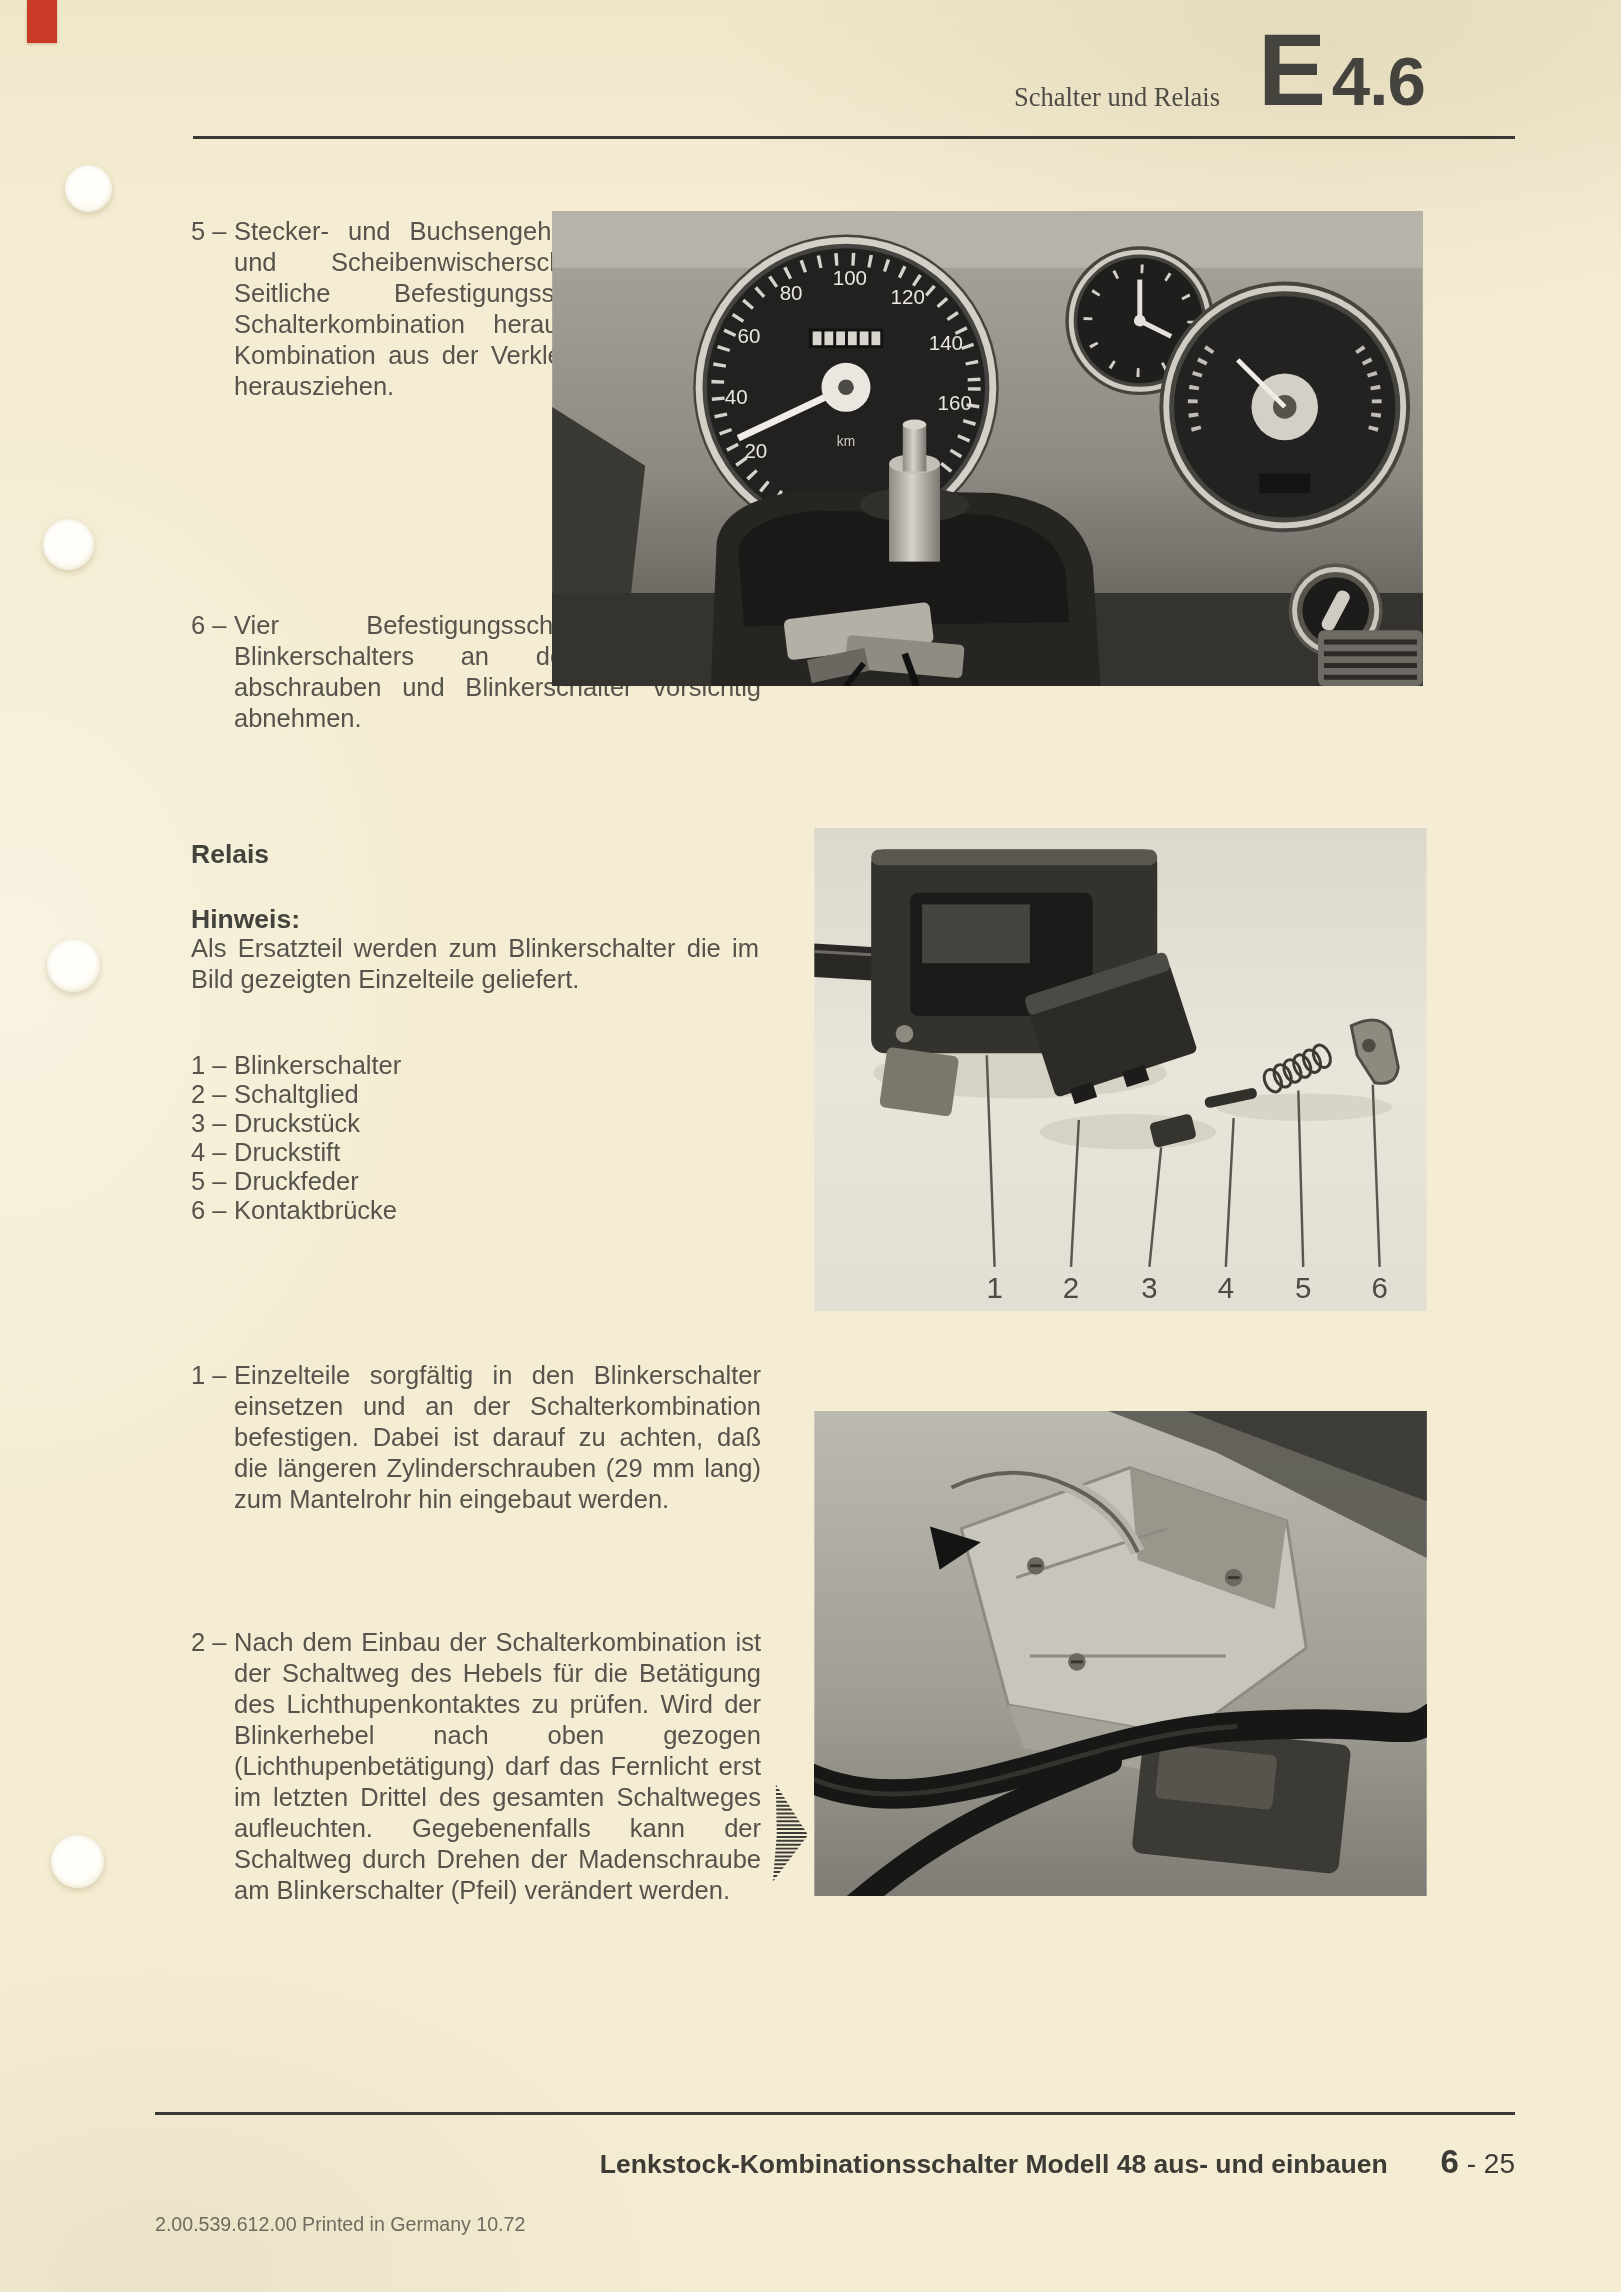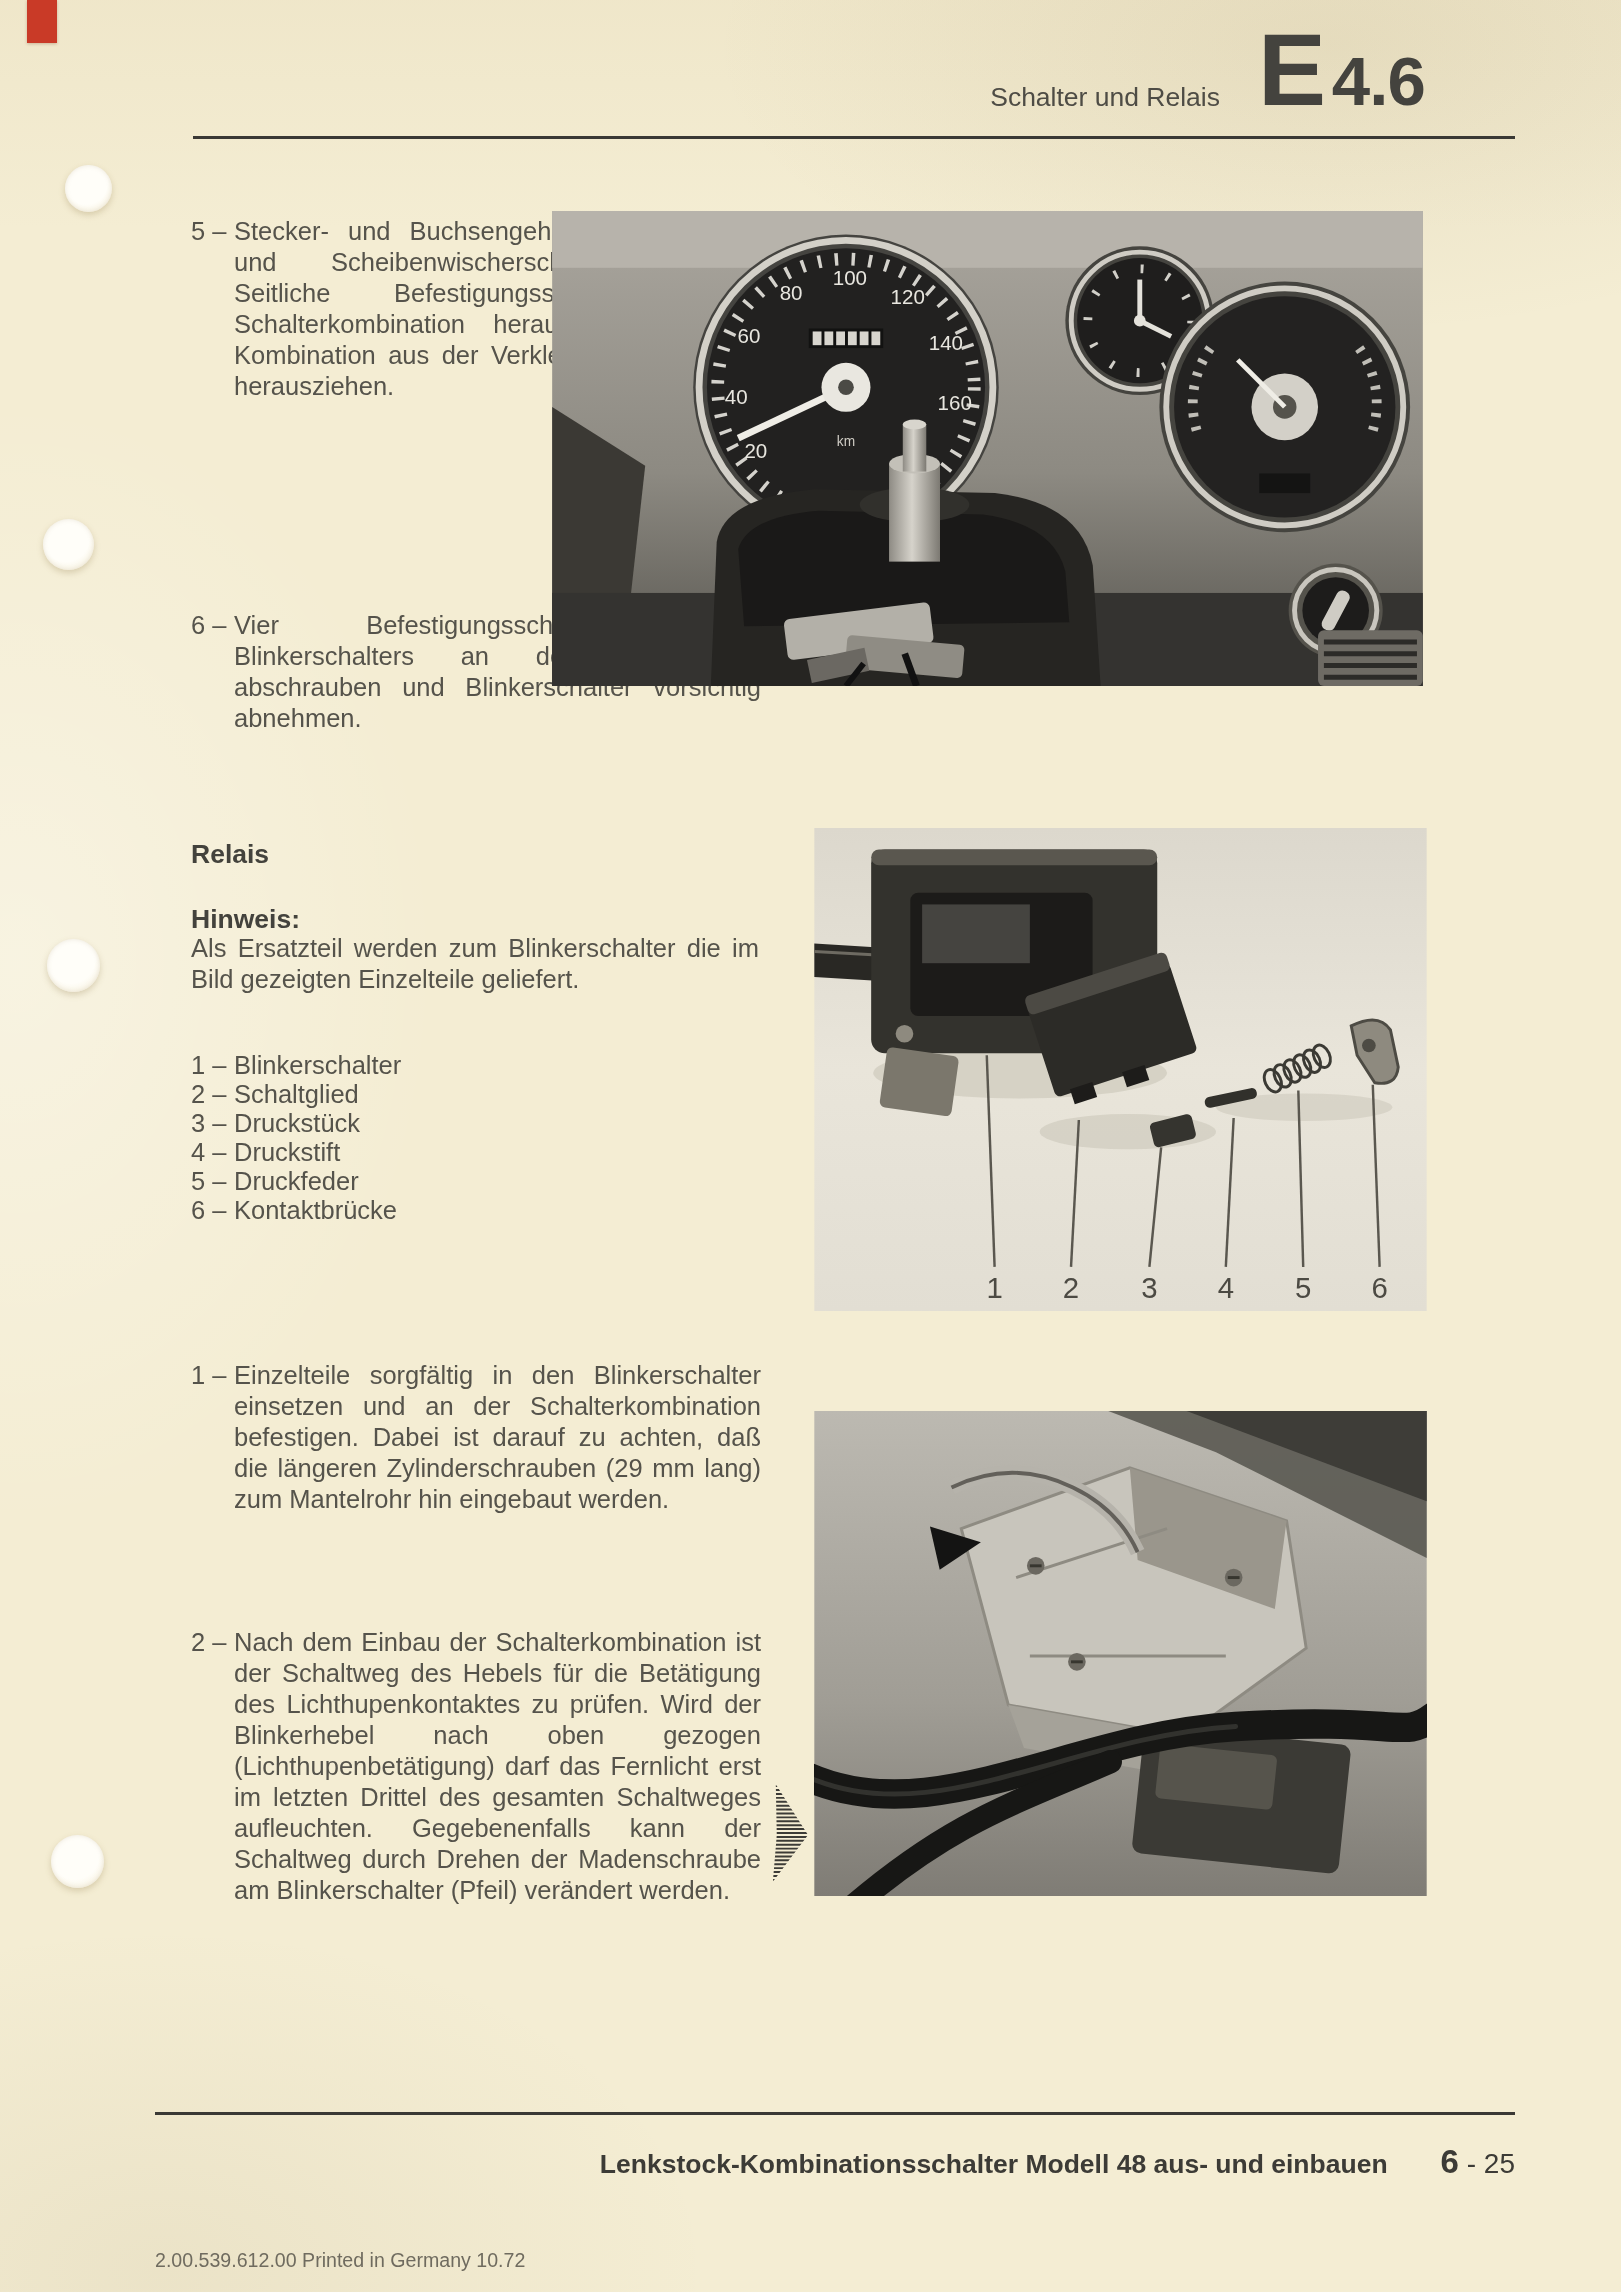--- a/index.html
+++ b/index.html
@@ -25,21 +25,21 @@
     box-shadow:0 2.9px 5.9px rgba(140,118,70,.28), inset 0 0 4.9px rgba(150,128,88,.18);}
   .hole1{left:65px;top:165px;width:47px;height:47px;}
   .hole2{left:43px;top:519px;width:51px;height:51px;}
   .hole3{left:47px;top:939px;width:53px;height:53px;}
   .hole4{left:51px;top:1835px;width:53px;height:53px;}
 
   .rule{position:absolute;background:#3a3935;height:2.9px;}
   .rule-top{left:193px;top:136px;width:1322px;}
   .rule-bottom{left:155px;top:2112px;width:1360px;}
 
-  .section-label{position:absolute;top:82px;right:401px;font-size:26.5px;color:#4e4c45;}
+  .section-label{position:absolute;top:82px;right:401px;font-size:26.5px;color:#4e4c45;font-family:Liberation Serif, serif;}
   .code{position:absolute;left:1258px;top:23.5px;display:flex;align-items:baseline;color:#44433e;}
   .code-e{font-size:102px;font-weight:bold;line-height:92px;letter-spacing:-2px;}
   .code-num{font-size:69px;font-weight:bold;line-height:92px;margin-left:7.8px;letter-spacing:-1px;}
 
   .step{position:absolute;left:191px;width:570px;display:flex;font-size:25.5px;line-height:31px;}
   .step-label{flex:none;width:43px;}
   .step-text{flex:1;text-align:justify;}
   .step-5{top:216px;}
   .step-6{top:610px;}
   .step-i1{top:1360px;}
@@ -60,21 +60,21 @@
   .photo svg{display:block;}
   .photo1{left:552px;top:211px;width:871px;height:475px;}
   .photo2{left:814px;top:828px;width:613px;height:483px;}
   .photo3{left:814px;top:1411px;width:613px;height:485px;}
 
   .footer-line{position:absolute;top:2143px;right:106px;display:flex;align-items:baseline;color:#3c3b36;}
   .footer-title{font-size:26.5px;font-weight:bold;}
   .footer-page{display:flex;align-items:baseline;margin-left:53px;}
   .footer-page-bold{font-size:33px;font-weight:bold;}
   .footer-page-rest{font-size:28px;margin-left:7.8px;text-align:right;}
-  .imprint{position:absolute;left:155px;top:2213px;font-size:19.6px;color:#6f6b5f;margin-top:36px;}
+  .imprint{position:absolute;left:155px;top:2213px;font-size:19.6px;color:#6f6b5f;}
 </style>
 </head>
 <body>
 
 <div class="paper-texture"></div>
 <div class="red-tab"></div>
 <div class="hole hole1"></div>
 <div class="hole hole2"></div>
 <div class="hole hole3"></div>
 <div class="hole hole4"></div>

